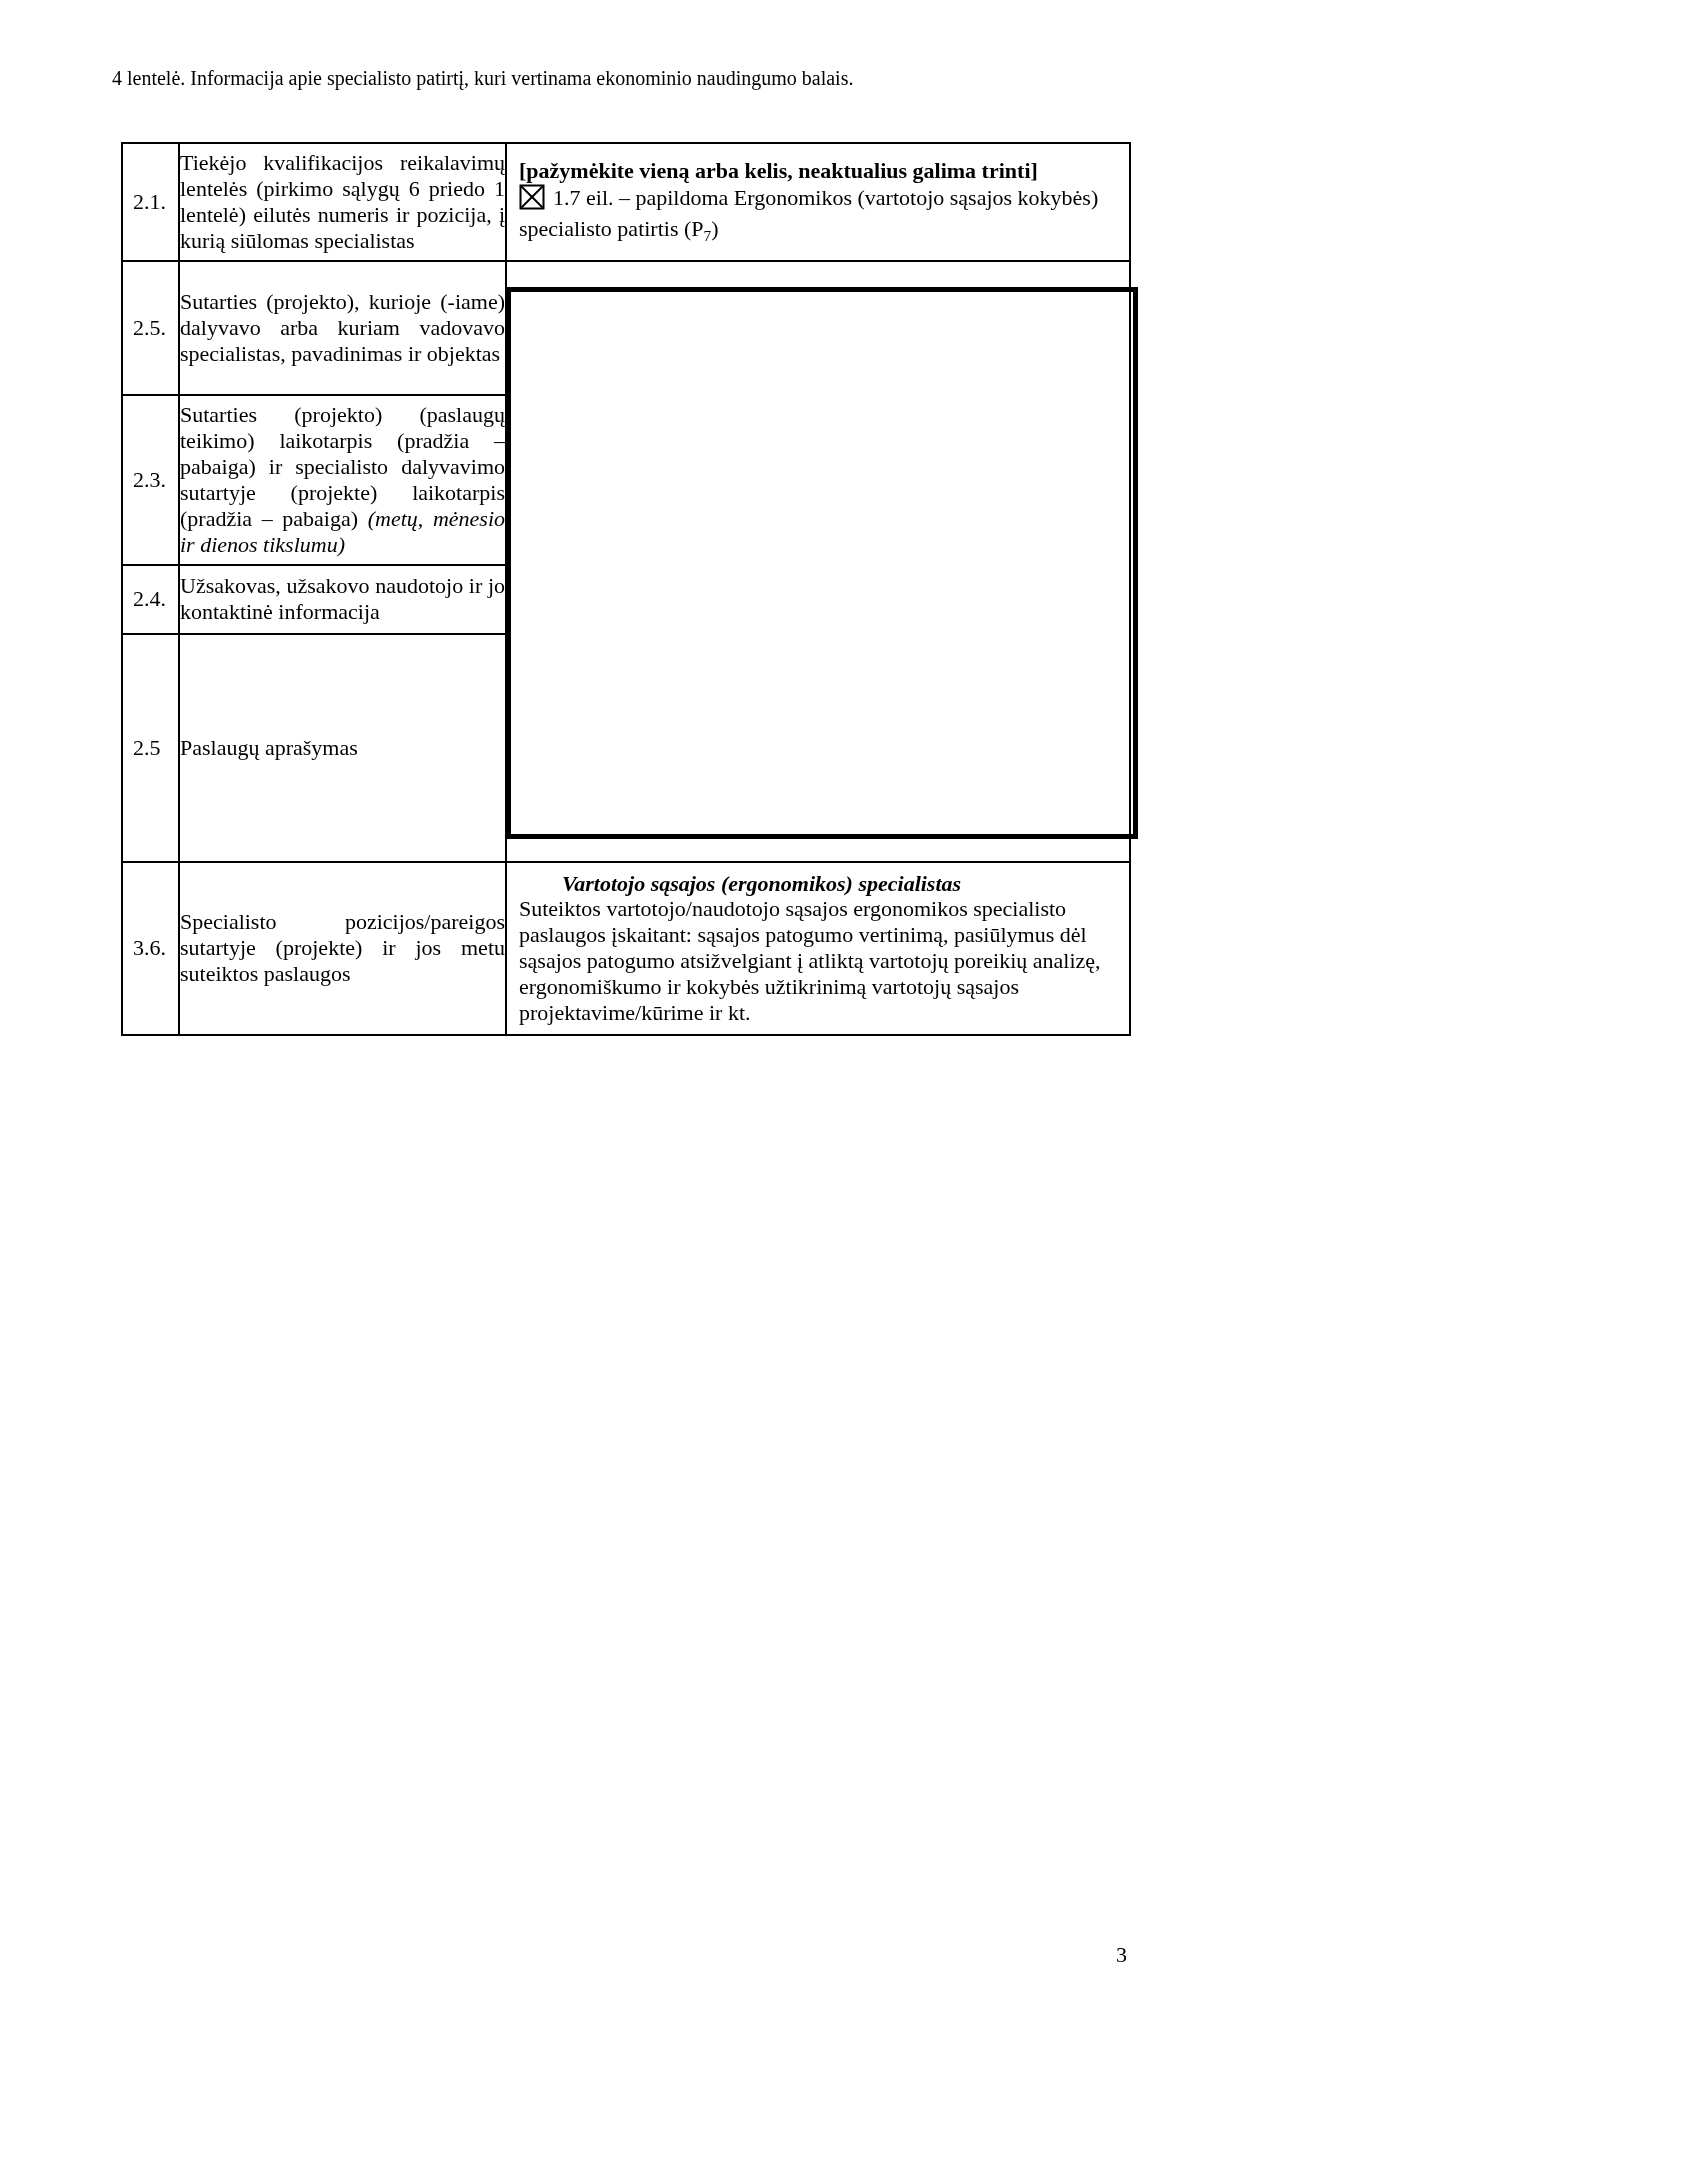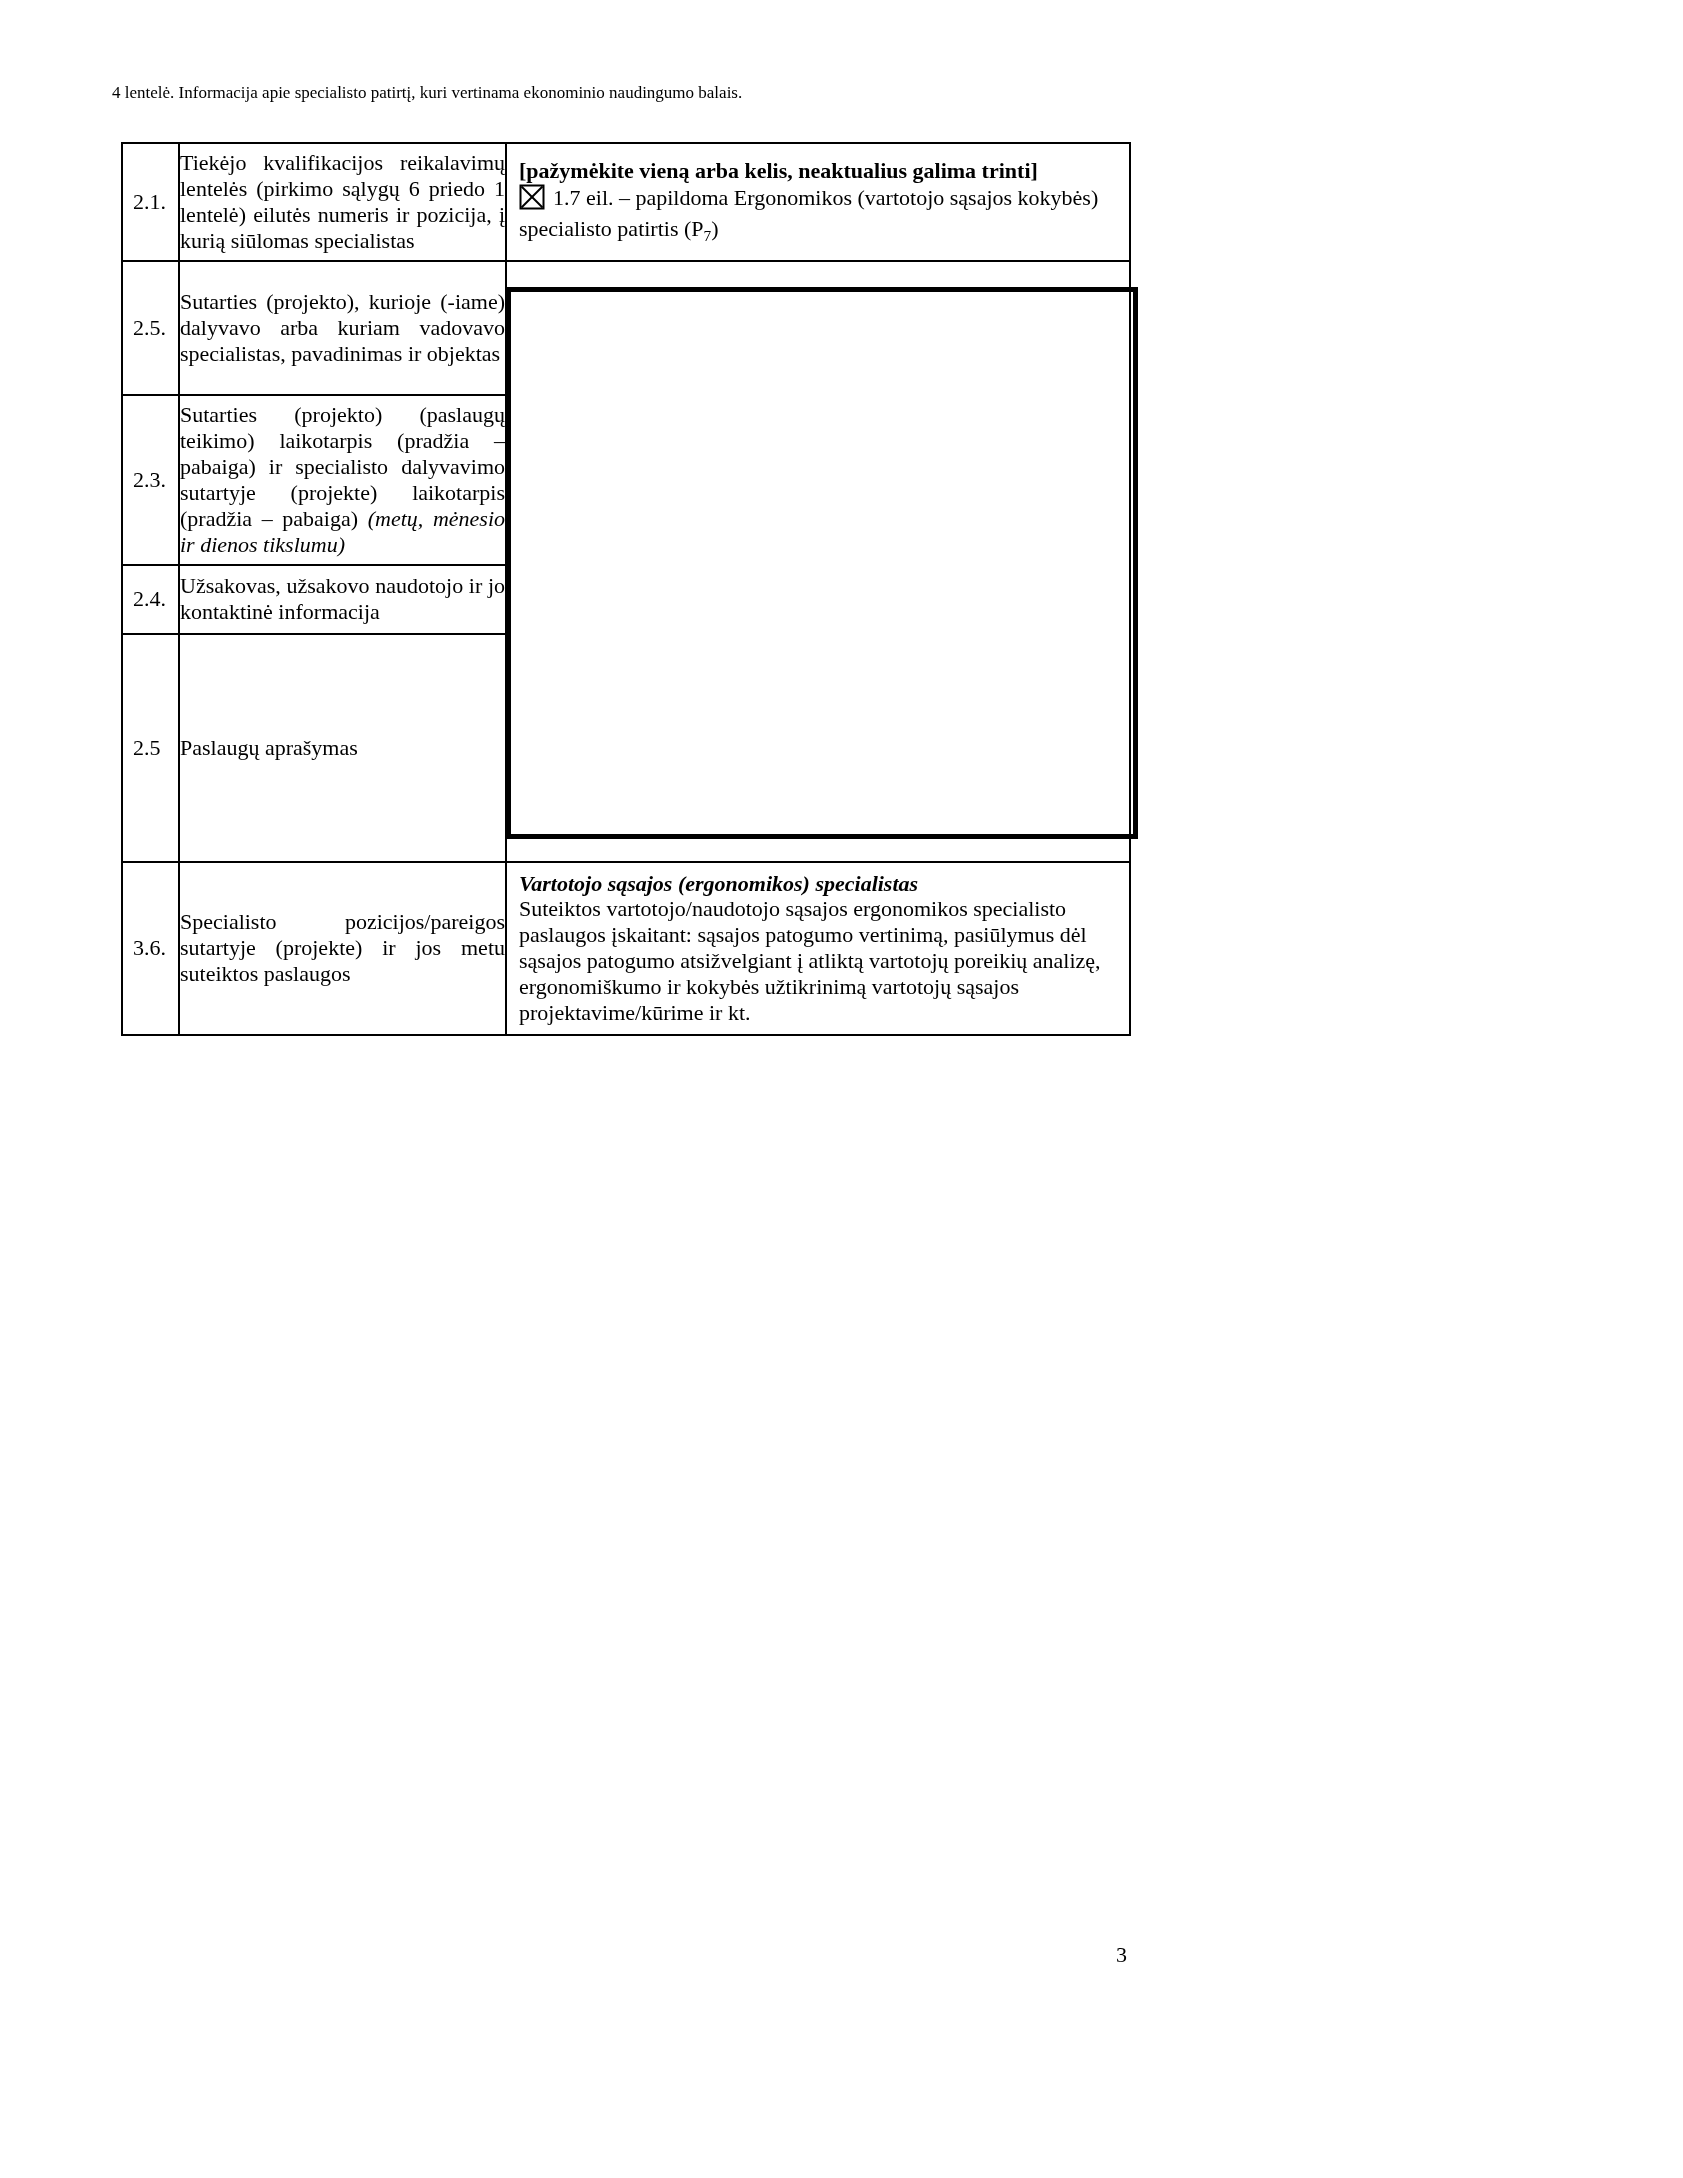--- a/index.html
+++ b/index.html
@@ -7,22 +7,22 @@
   body {
     width: 1683px;
     height: 2178px;
     position: relative;
     font-family: "Liberation Serif", "DejaVu Serif", serif;
     color: #000;
   }
   .doc-title {
     position: absolute;
     left: 112px;
-    top: 83px;
-    font-size: 17px;
+    top: 66px;
+    font-size: 20px;
     line-height: 1.2;
     white-space: nowrap;
   }
   table.doc-table {
     position: absolute;
     left: 121px;
     top: 142px;
     width: 1008px;
     border-collapse: collapse;
     table-layout: fixed;
@@ -70,20 +70,21 @@
     margin: 3px -9px 0 -1px;
   }
   .checkbox-icon {
     display: inline-block;
     vertical-align: -5px;
     margin-right: 8px;
   }
   .spec-heading {
     font-style: italic;
     font-weight: bold;
+    margin-left: 43px;
   }
   .page-number {
     position: absolute;
     left: 1097px;
     top: 1942px;
     width: 30px;
     text-align: right;
     font-size: 22px;
   }
   sub { font-size: 70%; }

